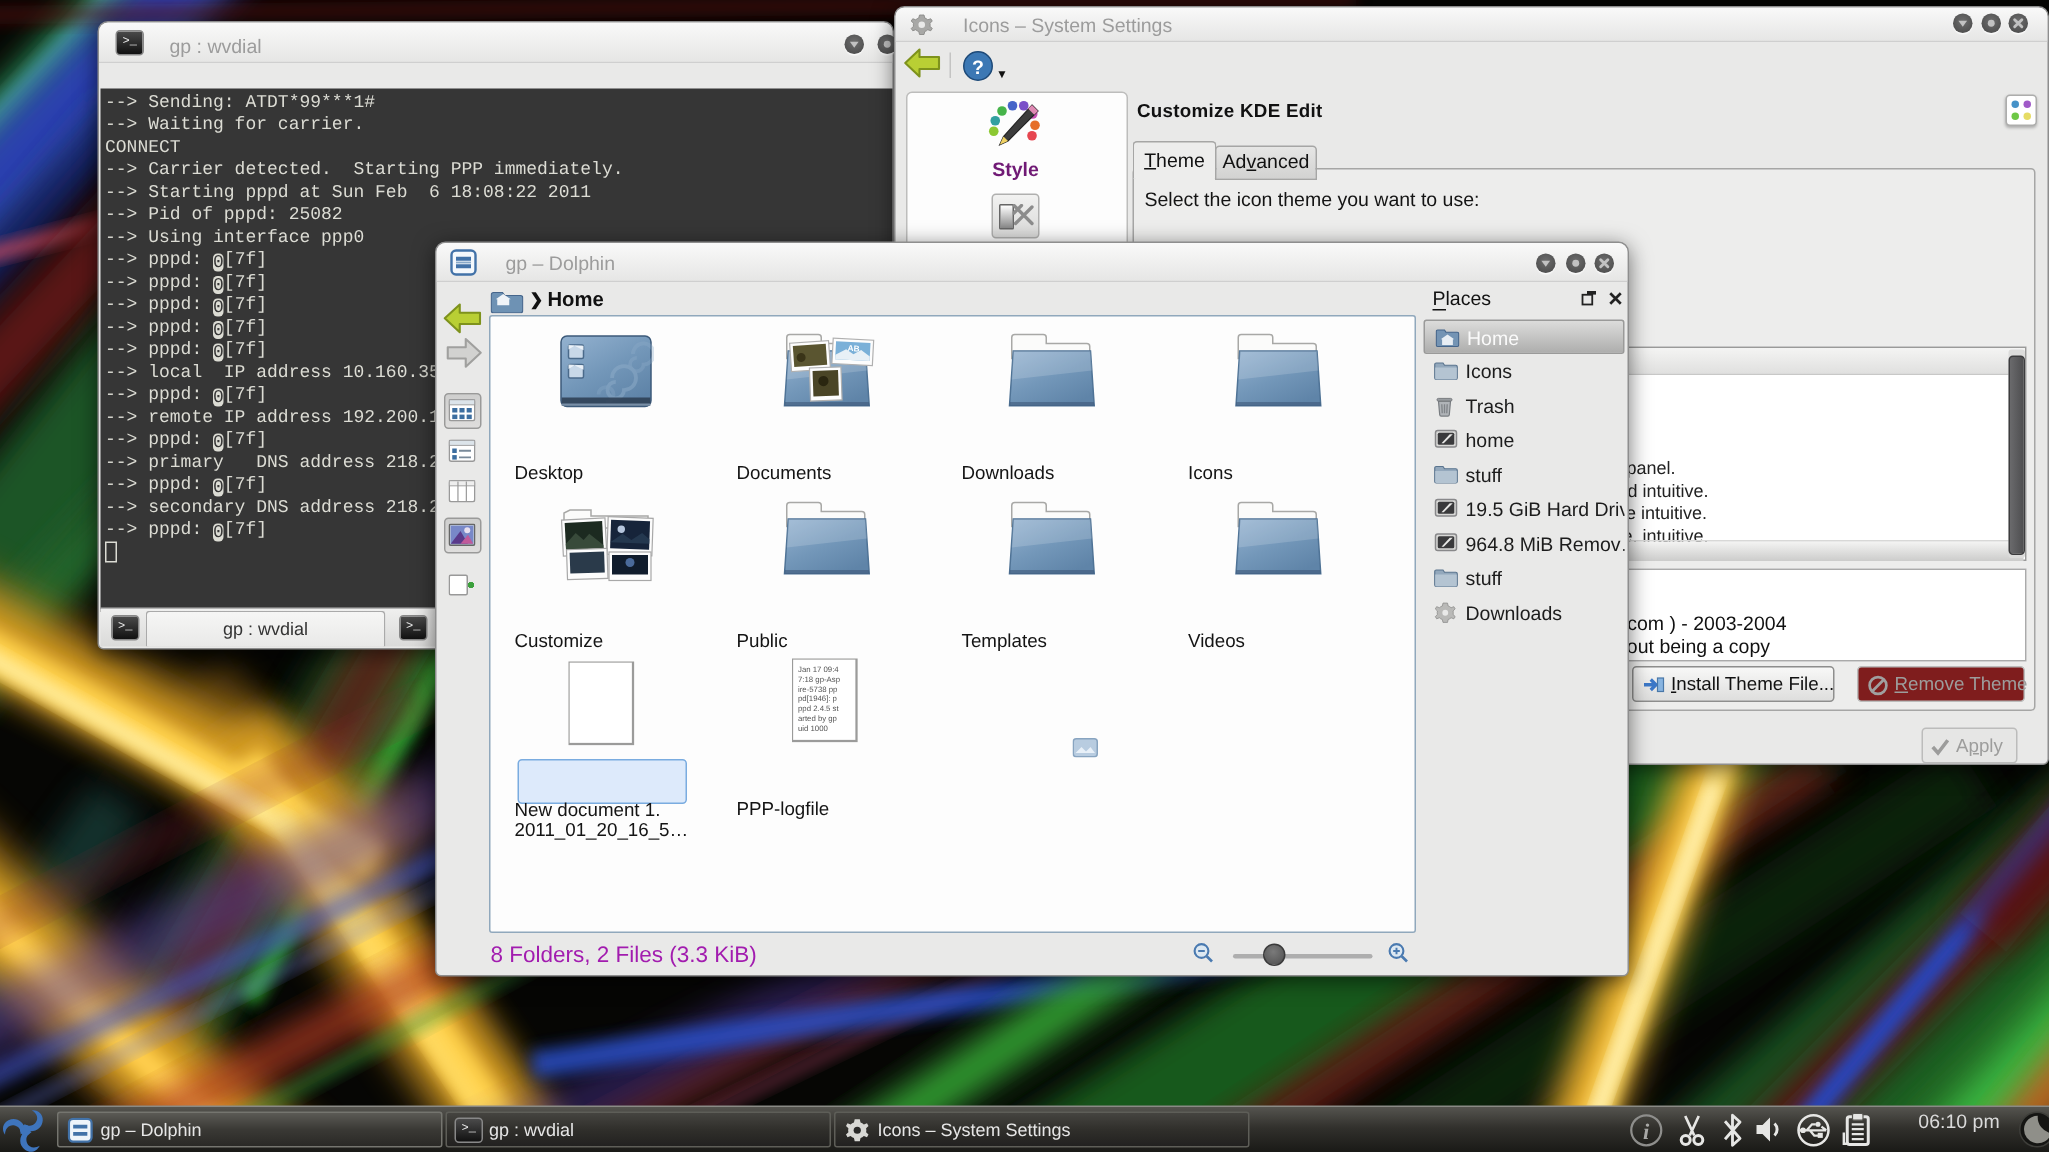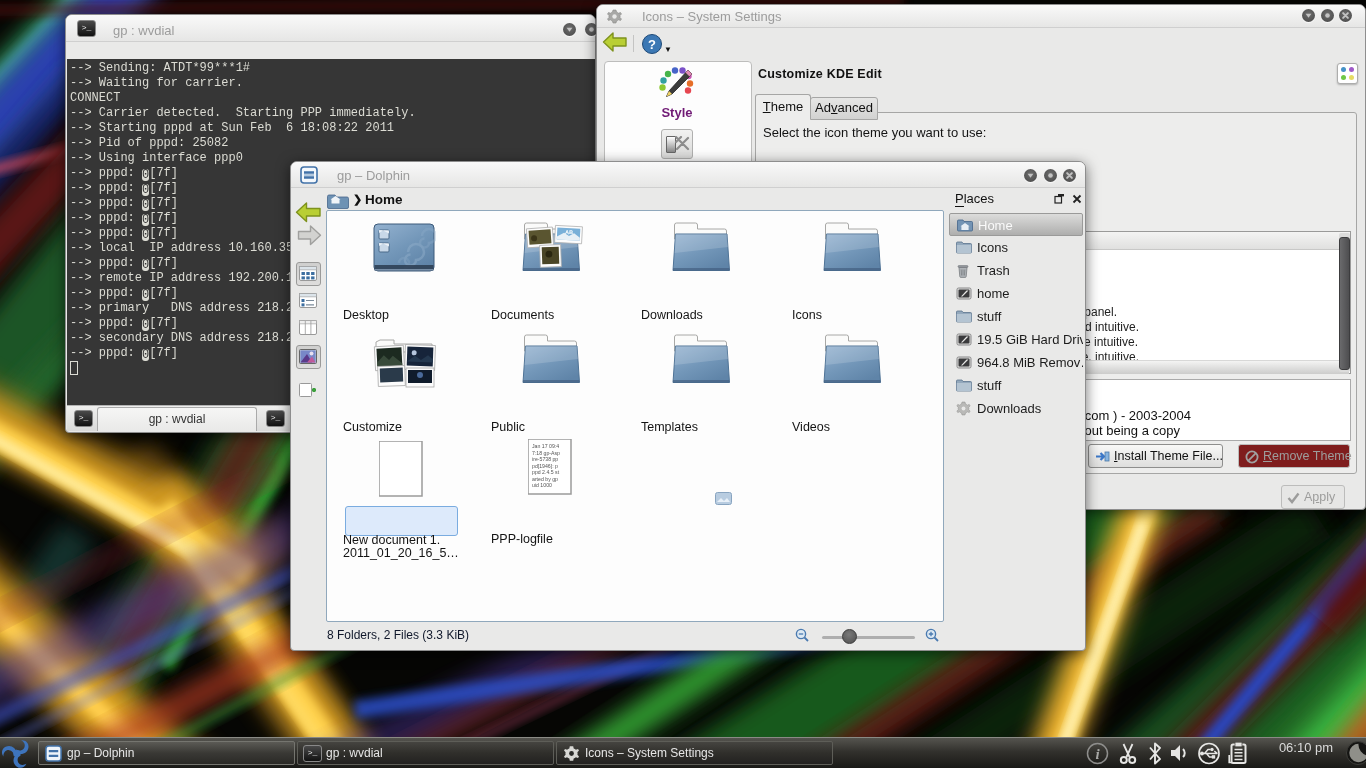--- a/index.html
+++ b/index.html
@@ -565,21 +565,21 @@
         <span class="picon">
       <svg width="15" height="15" viewBox="0 0 17 17">
             <path d="M8.5 1.2 L10.2 1.2 L10.7 3.4 A5 5 0 0 1 12.9 4.7 L15 3.9 L16 5.6 L14.4 7.2 A5 5 0 0 1 14.4 9.8 L16 11.4 L15 13.1 L12.9 12.3 A5 5 0 0 1 10.7 13.6 L10.2 15.8 L6.8 15.8 L6.3 13.6 A5 5 0 0 1 4.1 12.3 L2 13.1 L1 11.4 L2.6 9.8 A5 5 0 0 1 2.6 7.2 L1 5.6 L2 3.9 L4.1 4.7 A5 5 0 0 1 6.3 3.4 L6.8 1.2 Z" fill="#b9b9b7" stroke="#8e8e8c" stroke-width=".6"></path>
             <circle cx="8.5" cy="8.5" r="2.2" fill="#e9e9e8"></circle>
           </svg>
     </span>
         <span class="ptxt">Downloads</span>
       </div>
   </div>
 
-  <div style="position:absolute;left:36px;top:466px;font-size:12px;color:#0f172a;">8 Folders, 2 Files (3.3 KiB)</div>
+  <div style="position:absolute;left:36px;top:466px;font-size:15px;color:#a21caf;">8 Folders, 2 Files (3.3 KiB)</div>
   <svg width="15" height="15" viewBox="0 0 15 15" style="position:absolute;left:504px;top:466px;">
     <circle cx="6" cy="6" r="4.6" fill="#dce8f2" stroke="#4a7ab0" stroke-width="1.4"></circle>
       <path d="M9.5 9.5 L13 13" stroke="#4a7ab0" stroke-width="1.8"></path>
       <path d="M3.8 6 h4.4" stroke="#4a7ab0" stroke-width="1.3"></path>
   </svg>
   <div style="position:absolute;left:531px;top:474px;width:93px;height:3px;background:#aeaeae;border-radius:2px;"></div>
   <div style="position:absolute;left:551px;top:467px;width:15px;height:15px;border-radius:50%;background:radial-gradient(circle at 45% 35%,#7a7a7a,#4e4e4e);border:1px solid #3a3a3a;box-sizing:border-box;"></div>
   <svg width="15" height="15" viewBox="0 0 15 15" style="position:absolute;left:634px;top:466px;">
     <circle cx="6" cy="6" r="4.6" fill="#dce8f2" stroke="#4a7ab0" stroke-width="1.4"></circle>
       <path d="M9.5 9.5 L13 13" stroke="#4a7ab0" stroke-width="1.8"></path>

